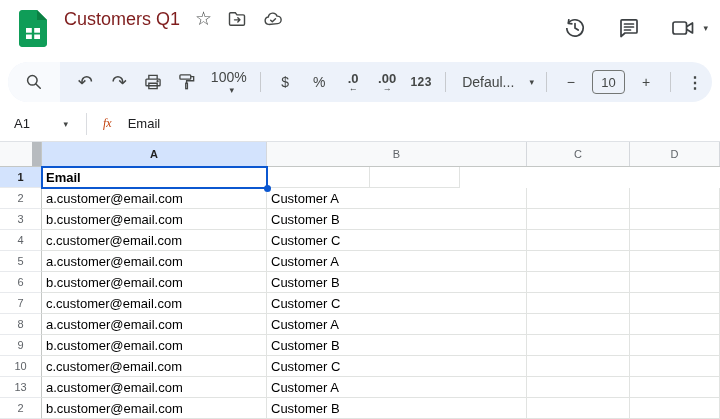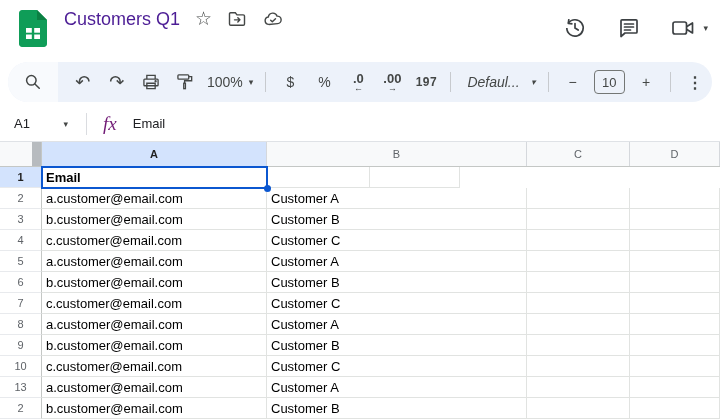--- a/index.html
+++ b/index.html
@@ -4,58 +4,58 @@
 <style>
   * { margin:0; padding:0; box-sizing:border-box; }
   html,body { width:720px; height:419px; overflow:hidden; background:#fff;
     font-family:"Liberation Sans", sans-serif; -webkit-font-smoothing:antialiased; }
 
   
   .topbar { height:60px; display:flex; background:#fff; }
   .logo { width:28px; height:37px; margin:10px 0 0 19px; flex:none; }
   .title-area { flex:1; padding-left:17px; min-width:0; }
   .title-row { display:flex; align-items:center; height:30px; padding-top:8px; gap:15px; }
-  .doc-title { font-size:18px; color:#4c1d95; white-space:nowrap; }
+  .doc-title { font-size:18px; color:#7f1d1d; white-space:nowrap; }
   .t-icon { color:#444746; display:flex; align-items:center; }
   .star { font-size:19px; line-height:19px; margin-top:-2px; cursor:pointer; }
   .menubar { display:flex; align-items:center; height:26px; margin-top:1px; }
   .menu-item { font-size:14px; color:#202124; margin-right:19px; cursor:pointer; white-space:nowrap; }
   .topbar-right { display:flex; align-items:flex-start; padding-top:16px; padding-right:12px; }
   .tr-btn { display:flex; align-items:center; color:#444746; margin-left:30px; cursor:pointer; }
 
   
   .toolbar-wrap { height:46px; padding:2px 8px 4px; background:#fff; }
   .pill { height:40px; background:#edf2fa; border-radius:20px; display:flex; align-items:center; }
   .search-cap { width:54px; height:40px; border-radius:20px 0 0 20px; background:#f8fafd;
     display:flex; align-items:center; justify-content:center; margin-right:8px; cursor:pointer; }
   .tbtn { min-width:32px; height:32px; display:flex; align-items:center; justify-content:center;
     color:#444746; cursor:pointer; margin:0 1px; }
   .glyph { font-size:18px; line-height:18px; }
   .tb-sep { width:1px; height:20px; background:#c7cace; margin:0 7px; flex:none; }
   .tb-text { font-size:14px; color:#444746; }
   .caret { font-size:9px; color:#444746; margin-left:6px; }
-  .zoom-btn { padding:0 6px; }
+  .zoom-btn { padding:0 6px;flex-direction:column; }
   .dec { display:flex; flex-direction:column; align-items:center; line-height:11px; font-weight:bold; font-size:13px; }
   .dec .arr { font-size:9px; font-weight:normal; line-height:8px; }
   .fmt123 { font-size:12px; letter-spacing:0.5px; font-weight:bold; }
-  .font-btn { width:86px; display:flex; justify-content:space-between; padding:0 4px 0 8px;font-style:italic; }
+  .font-btn { width:86px; display:flex; justify-content:space-between; padding:0 4px 0 8px; }
   .size-box { width:34px; height:24px; border:1px solid #747775; border-radius:4px;
     display:flex; align-items:center; justify-content:center; font-size:13px; color:#444746;
     background:transparent; margin:0 4px; }
   .kebab { font-size:16px; font-weight:bold; }
 
   
   .formula-bar { height:36px; display:flex; align-items:center; background:#fff;
     border-bottom:1px solid #dfe2e6; }
   .name-box { width:72px; padding-left:14px; display:flex; align-items:center;
     justify-content:space-between; font-size:13px; color:#202124; cursor:pointer; }
   .name-box .caret { margin-right:4px; }
   .fb-sep { width:1px; height:22px; background:#dadce0; margin:0 4px 0 14px; }
-  .fx { font-family:"Liberation Serif", serif; font-style:italic; font-size:19px;
-    color:#701a75; margin-left:12px; }
+  .fx { font-family:"Liberation Serif", serif; font-style:italic; font-size:12px;
+    color:#c2410c; margin-left:12px; }
   .formula-content { font-size:13px; color:#202124; margin-left:16px; }
 
   
   .grid { position:relative; height:277px; background:#fff; }
   .col-headers { display:flex; height:25px; border-bottom:1px solid #c4c7c5; }
   .corner { width:42px; flex:none; background:#f8f9fa; border-right:1px solid #c4c7c5; position:relative; cursor:pointer; }
   .corner::after { content:""; position:absolute; right:0; top:0; width:9px; height:100%; background:#b7bbbf; }
   .col-h { display:flex; align-items:center; justify-content:center; font-size:11px;
     color:#5f6368; background:#f8f9fa; border-right:1px solid #d5d8dc; flex:none; cursor:pointer; }
   .col-h.sel { background:#d3e3fd; color:#1f1f1f; font-weight:bold; }
@@ -163,21 +163,21 @@
           <span>.0</span>
           <span class="arr">←</span>
         </span>
     </span>
     <span class="tbtn">
       <span class="dec">
           <span>.00</span>
           <span class="arr">→</span>
         </span>
     </span>
-    <span class="tbtn fmt123">197</span>
+    <span class="tbtn fmt123">123</span>
     <span class="tb-sep"></span>
     <span class="tbtn font-btn">
       <span class="tb-text">Defaul...</span>
       <span class="caret">▾</span>
     </span>
     <span class="tb-sep"></span>
     <span class="tbtn tb-text">−</span>
     <span class="size-box">10</span>
     <span class="tbtn tb-text">+</span>
     <span class="tb-sep"></span>

